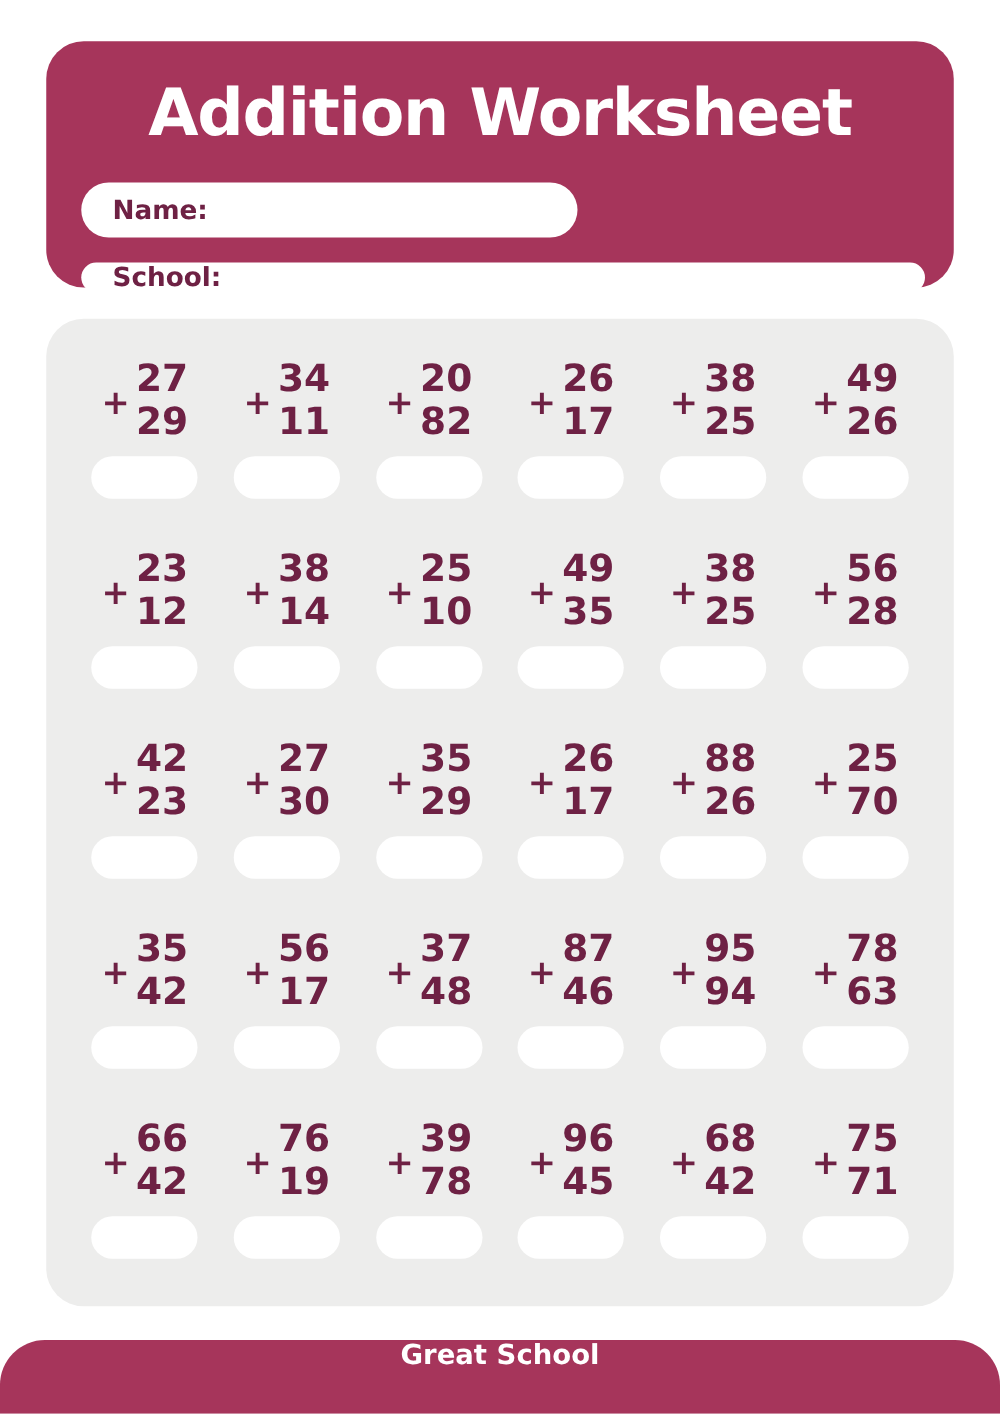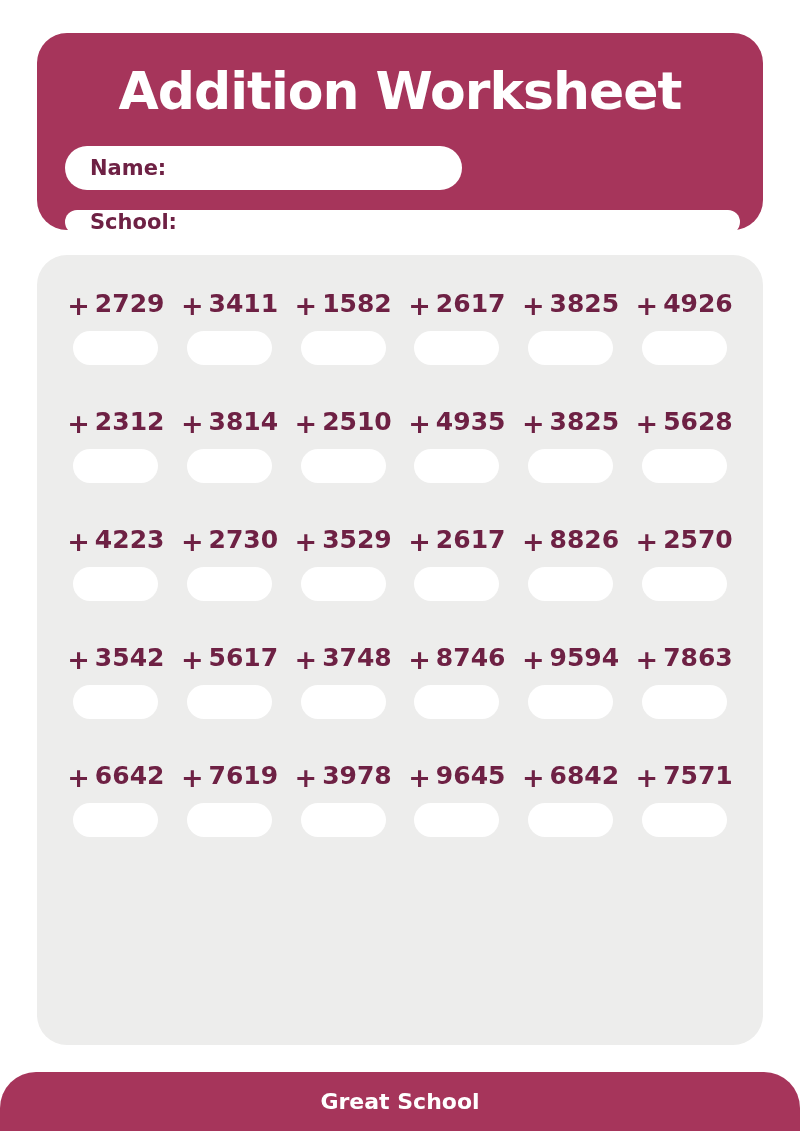--- a/index.html
+++ b/index.html
@@ -89,40 +89,39 @@
     color: var(--text-dark);
     font-weight: bold;
   }
   .plus {
     font-size: 27px;
     margin-right: 5px;
     transform: translateY(1px);
   }
   .nums {
     display: flex;
-    flex-direction: row;
+    flex-direction: column;
     text-align: center;
-    font-size: 25px;
+    font-size: 30px;
     line-height: 34px;
   }
   .answer {
     width: 85px;
     height: 34px;
     background: var(--white);
     border-radius: 17px;
     margin-top: 10px;
   }
   .footer {
     position: absolute;
     left: 0; bottom: 0;
     width: 800px; height: 59px;
     background: var(--primary);
     border-radius: 36px 36px 0 0;
     display: flex;
-    align-items: center;
     justify-content: center;
   }
   .footer-text {
     color: var(--white);
     font-size: 22px;
     font-weight: bold;
   }
 </style>
 </head>
 <body>
@@ -160,21 +159,21 @@
             <span>34</span>
             <span>11</span>
           </span>
         </div>
         <div class="answer"></div>
       </div>
       <div class="cell">
         <div class="prob">
           <span class="plus">+</span>
           <span class="nums">
-            <span>15</span>
+            <span>20</span>
             <span>82</span>
           </span>
         </div>
         <div class="answer"></div>
       </div>
       <div class="cell">
         <div class="prob">
           <span class="plus">+</span>
           <span class="nums">
             <span>26</span>

